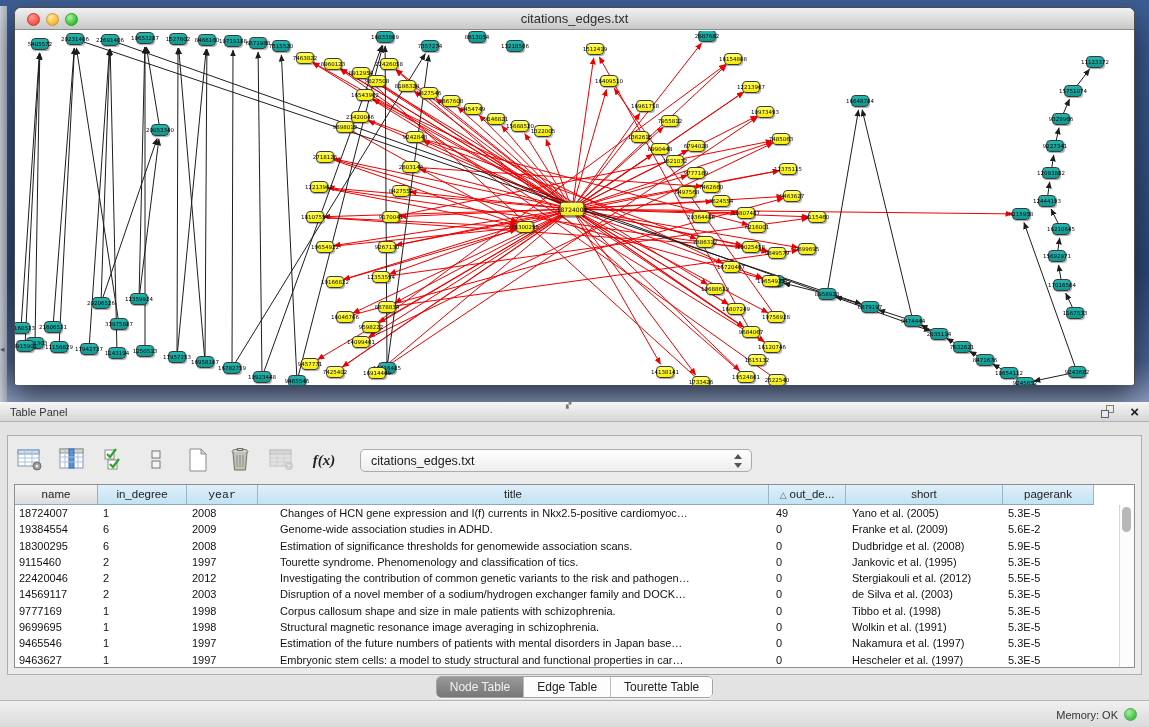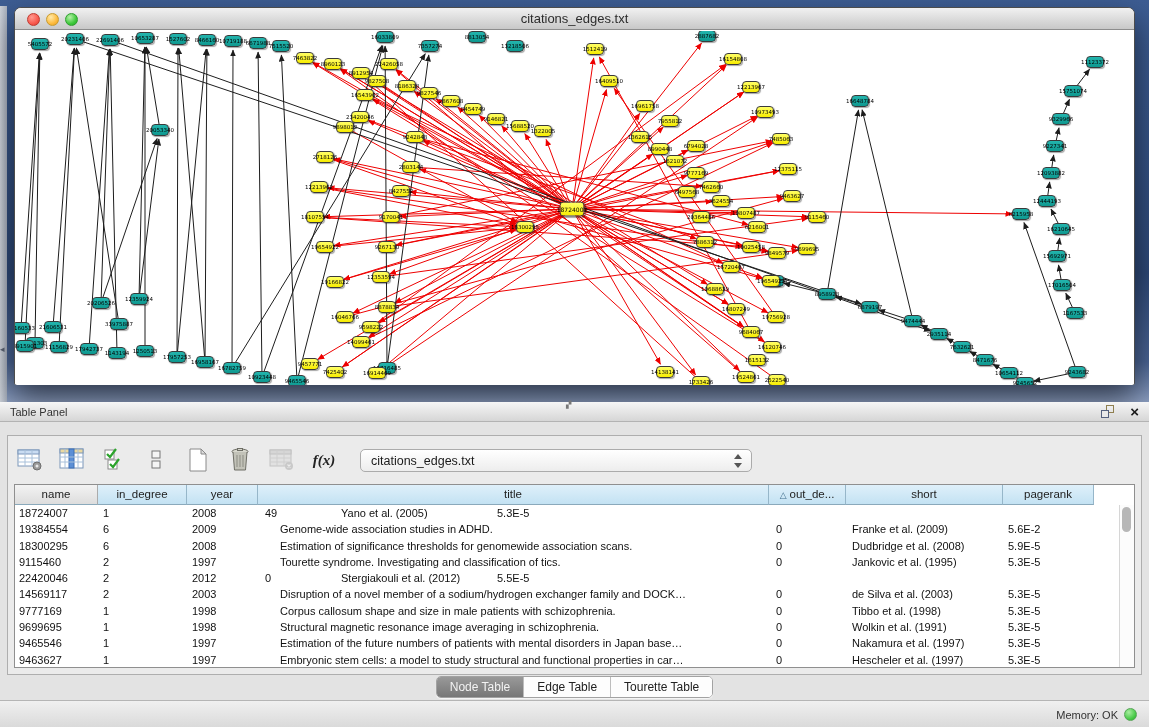--- a/index.html
+++ b/index.html
@@ -460,31 +460,32 @@
               <i class="up"></i>
               <i class="dn"></i>
             </span>
         </div>
       </div>
 
       <div class="data-table">
         <div class="thead">
             <div class="th gray" style="width: 83px;">name</div>
             <div class="th" style="width: 89px;">in_degree</div>
-            <div class="th" style="width: 71px;">year</div>
+            <div class="th" style="width: 71px; font-family: Liberation Mono, monospace;">year</div>
             <div class="th" style="width: 511px;">title</div>
             <div class="th" style="width: 77px; text-align: center;"><span class="sort">△</span>out_de...</div>
             <div class="th" style="width: 157px;">short</div>
             <div class="th" style="width: 91px;">pagerank</div>
           </div>
         <div class="tbody">
             <div class="tr">
               <div class="td" style="width: 83px; padding-left: 4px;">18724007</div>
               <div class="td" style="width: 89px; padding-left: 5px;">1</div>
               <div class="td" style="width: 71px; padding-left: 5px;">2008</div>
+              <div class="td" style="width: 511px; padding-left: 22px;">Changes of HCN gene expression and I(f) currents in Nkx2.5-positive cardiomyoc…</div>
               <div class="td" style="width: 77px; padding-left: 7px;">49</div>
               <div class="td" style="width: 157px; padding-left: 6px;">Yano et al. (2005)</div>
               <div class="td" style="width: 91px; padding-left: 5px;">5.3E-5</div>
             </div>
             <div class="tr">
               <div class="td" style="width: 83px; padding-left: 4px;">19384554</div>
               <div class="td" style="width: 89px; padding-left: 5px;">6</div>
               <div class="td" style="width: 71px; padding-left: 5px;">2009</div>
               <div class="td" style="width: 511px; padding-left: 22px;">Genome-wide association studies in ADHD.</div>
               <div class="td" style="width: 77px; padding-left: 7px;">0</div>
@@ -497,29 +498,30 @@
               <div class="td" style="width: 71px; padding-left: 5px;">2008</div>
               <div class="td" style="width: 511px; padding-left: 22px;">Estimation of significance thresholds for genomewide association scans.</div>
               <div class="td" style="width: 77px; padding-left: 7px;">0</div>
               <div class="td" style="width: 157px; padding-left: 6px;">Dudbridge et al. (2008)</div>
               <div class="td" style="width: 91px; padding-left: 5px;">5.9E-5</div>
             </div>
             <div class="tr">
               <div class="td" style="width: 83px; padding-left: 4px;">9115460</div>
               <div class="td" style="width: 89px; padding-left: 5px;">2</div>
               <div class="td" style="width: 71px; padding-left: 5px;">1997</div>
-              <div class="td" style="width: 511px; padding-left: 22px;">Tourette syndrome. Investigating and classification of tics.</div>
+              <div class="td" style="width: 511px; padding-left: 22px;">Tourette syndrome. Phenomenology and classification of tics.</div>
               <div class="td" style="width: 77px; padding-left: 7px;">0</div>
               <div class="td" style="width: 157px; padding-left: 6px;">Jankovic et al. (1995)</div>
               <div class="td" style="width: 91px; padding-left: 5px;">5.3E-5</div>
             </div>
             <div class="tr">
               <div class="td" style="width: 83px; padding-left: 4px;">22420046</div>
               <div class="td" style="width: 89px; padding-left: 5px;">2</div>
               <div class="td" style="width: 71px; padding-left: 5px;">2012</div>
+              <div class="td" style="width: 511px; padding-left: 22px;">Investigating the contribution of common genetic variants to the risk and pathogen…</div>
               <div class="td" style="width: 77px; padding-left: 7px;">0</div>
               <div class="td" style="width: 157px; padding-left: 6px;">Stergiakouli et al. (2012)</div>
               <div class="td" style="width: 91px; padding-left: 5px;">5.5E-5</div>
             </div>
             <div class="tr">
               <div class="td" style="width: 83px; padding-left: 4px;">14569117</div>
               <div class="td" style="width: 89px; padding-left: 5px;">2</div>
               <div class="td" style="width: 71px; padding-left: 5px;">2003</div>
               <div class="td" style="width: 511px; padding-left: 22px;">Disruption of a novel member of a sodium/hydrogen exchanger family and DOCK…</div>
               <div class="td" style="width: 77px; padding-left: 7px;">0</div>

